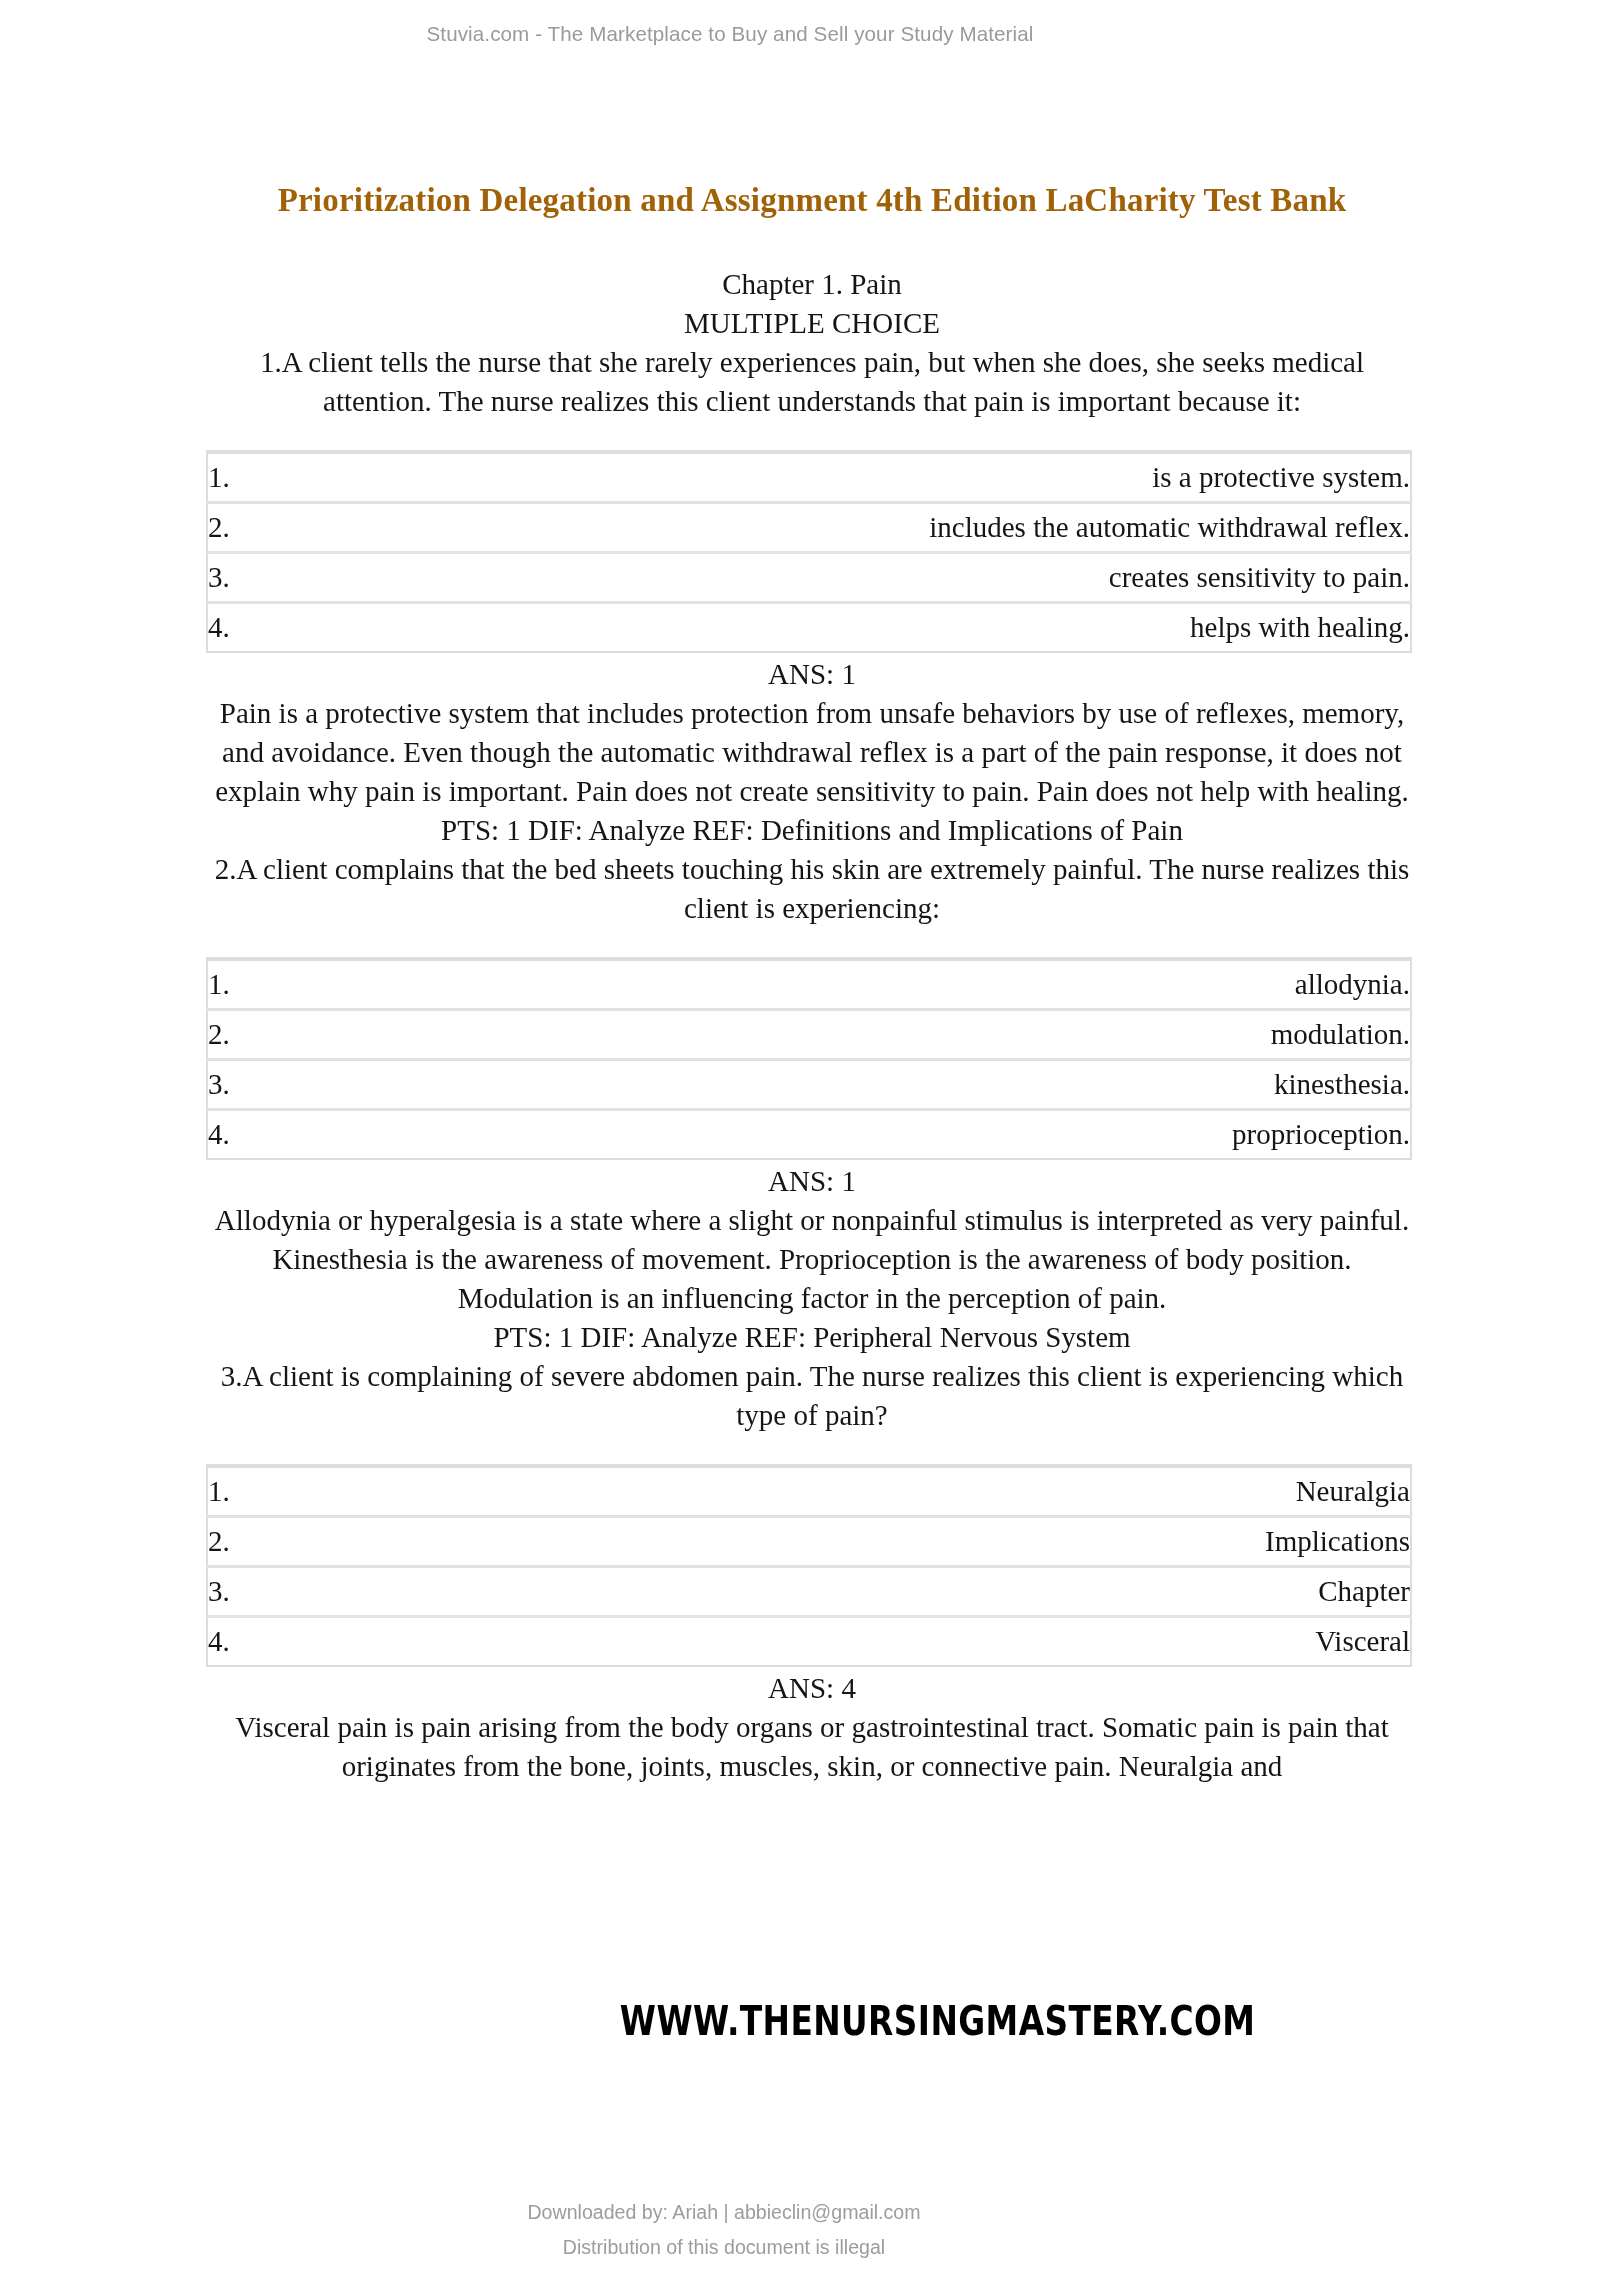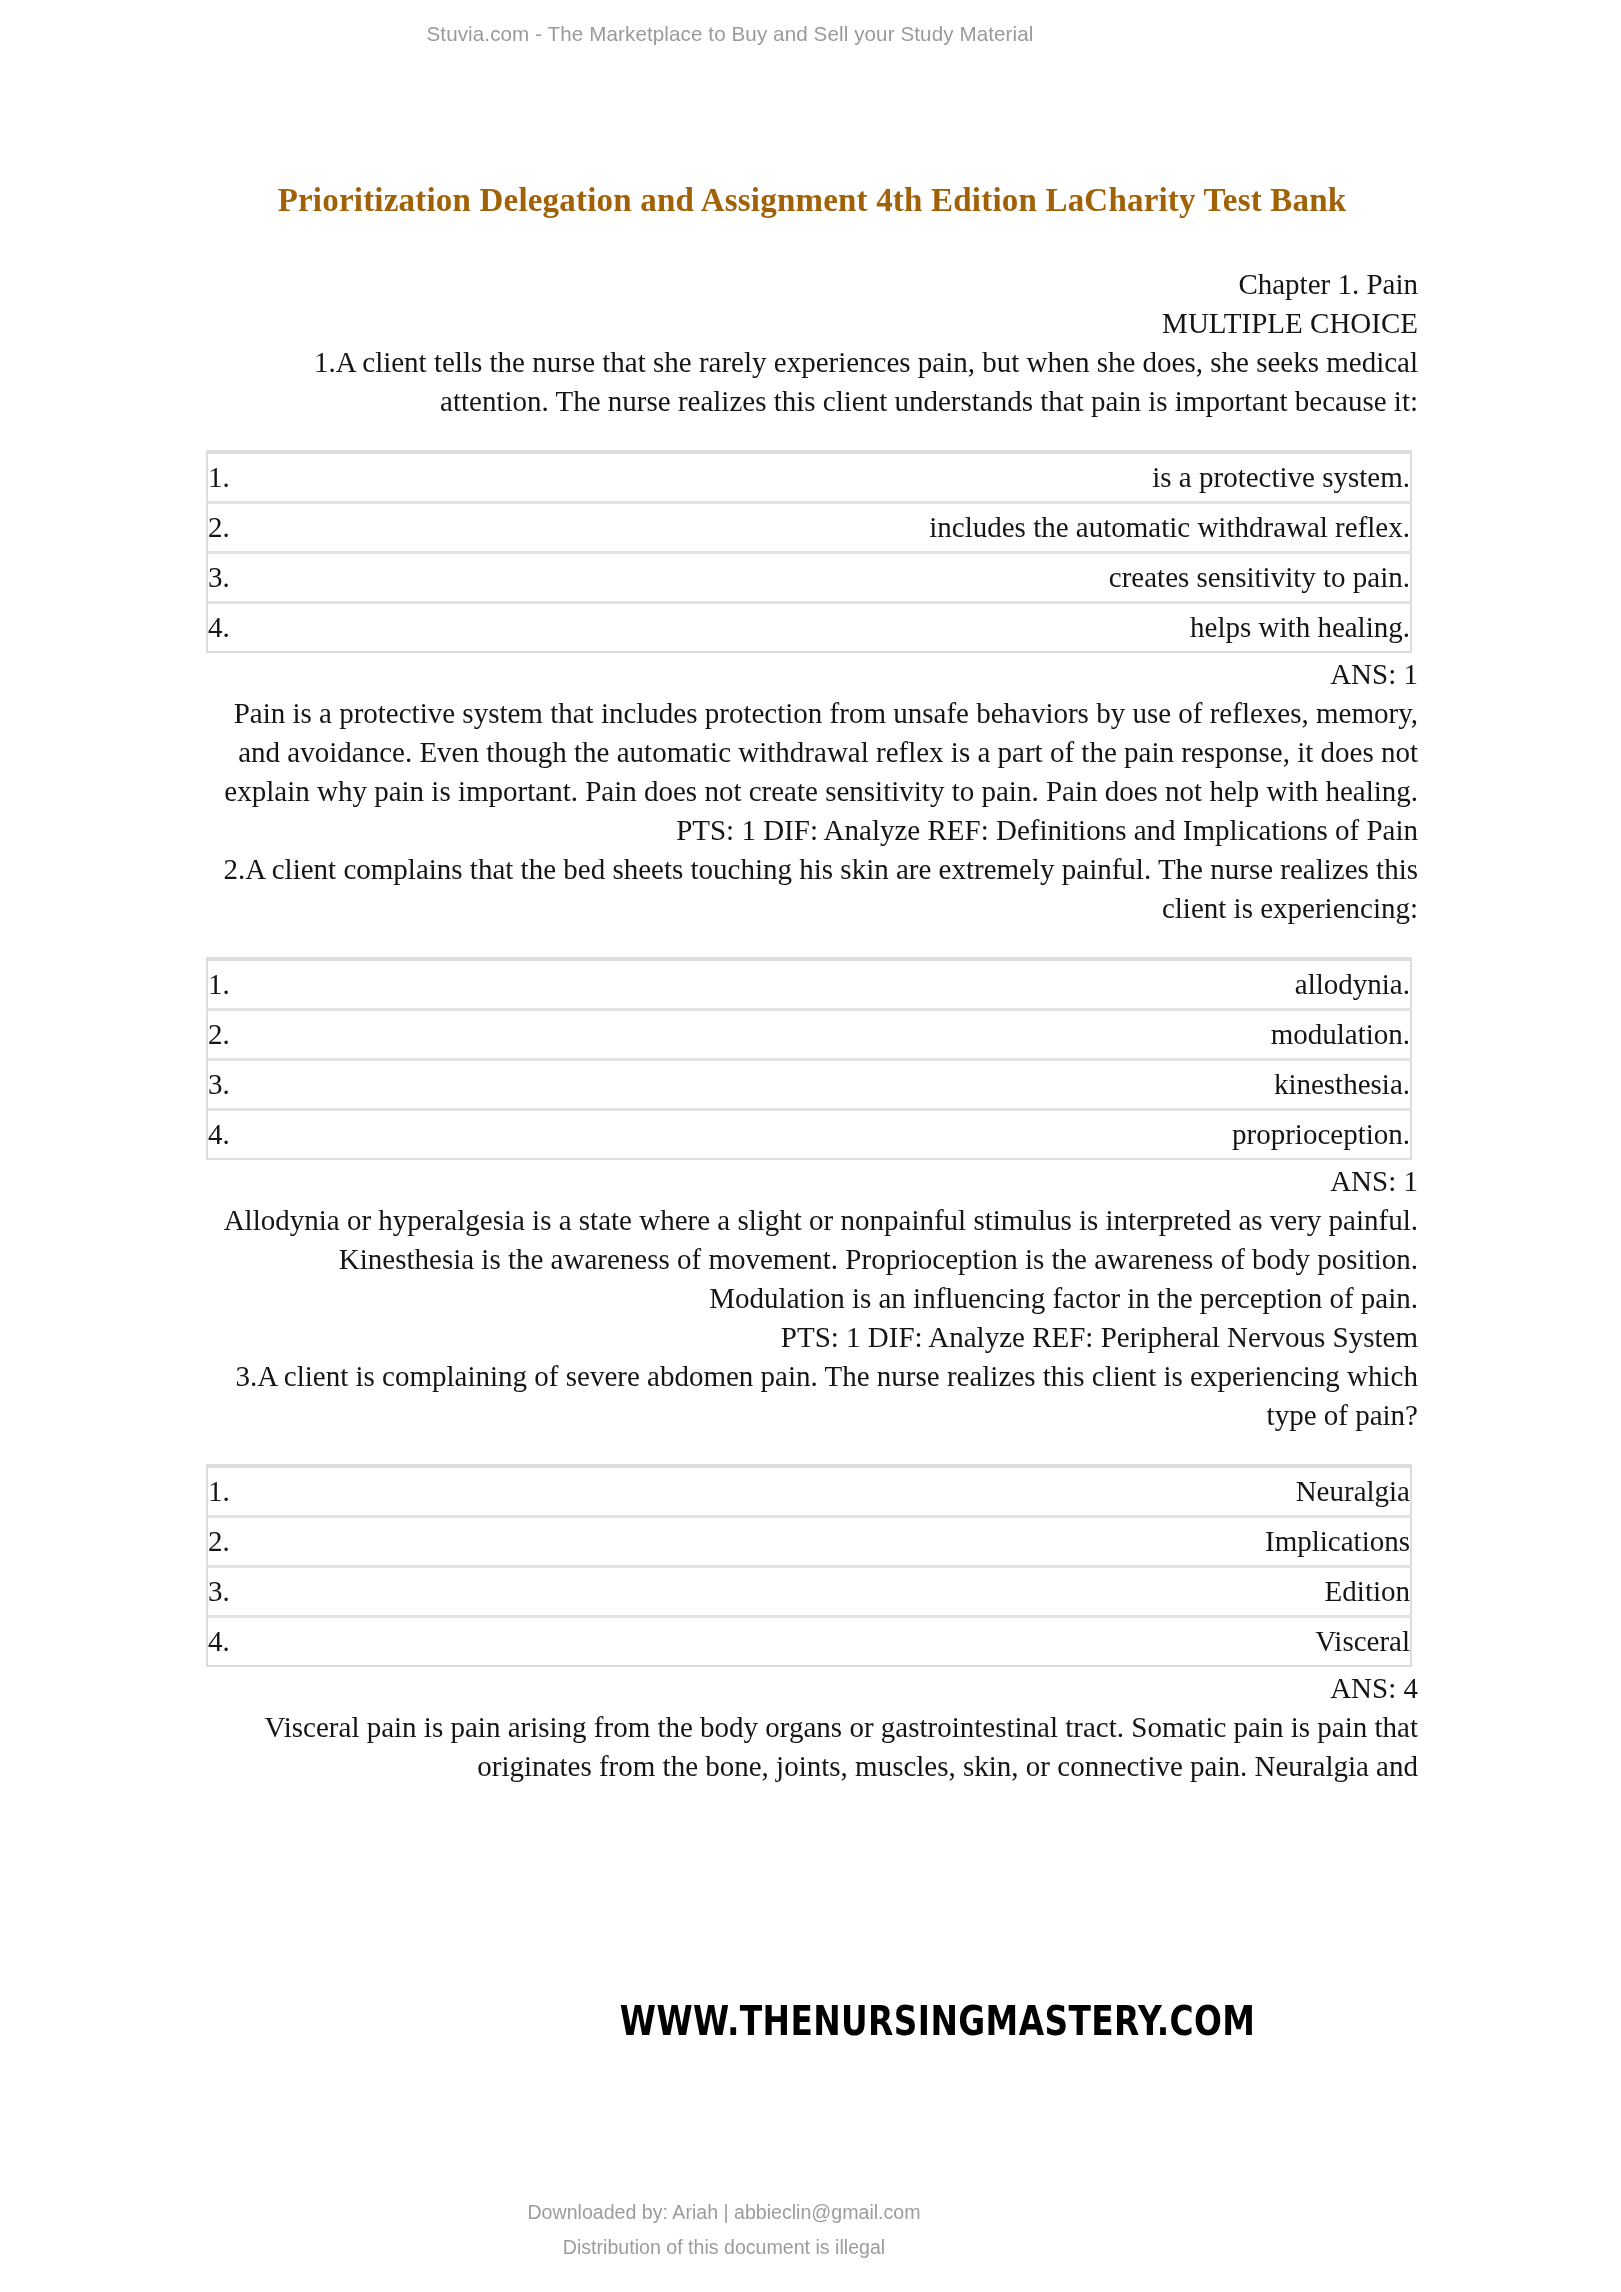--- a/index.html
+++ b/index.html
@@ -54,21 +54,21 @@
     margin: 0 0 45px 0;
     line-height: 1.15;
     letter-spacing: 0.2px;
   }
 
   .para {
     font-size: 29px;
     line-height: 39px;
     margin: 0;
     color: #151515;
-    text-align: right;
+    text-align: center;
   }
 
   .para + .para { margin-top: 0; }
 
   .gap-before-table { height: 29px; }
   .gap-after-table  { height: 2px; }
 
   
   table.options {
     border-collapse: collapse;
@@ -223,21 +223,21 @@
         <tr>
           <td class="num">1.</td>
           <td class="opt">Neuralgia</td>
         </tr>
         <tr>
           <td class="num">2.</td>
           <td class="opt">Implications</td>
         </tr>
         <tr>
           <td class="num">3.</td>
-          <td class="opt">Edition</td>
+          <td class="opt">Chapter</td>
         </tr>
         <tr>
           <td class="num">4.</td>
           <td class="opt">Visceral</td>
         </tr>
       </tbody>
     </table>
 
     <div class="gap-after-table"></div>
 

